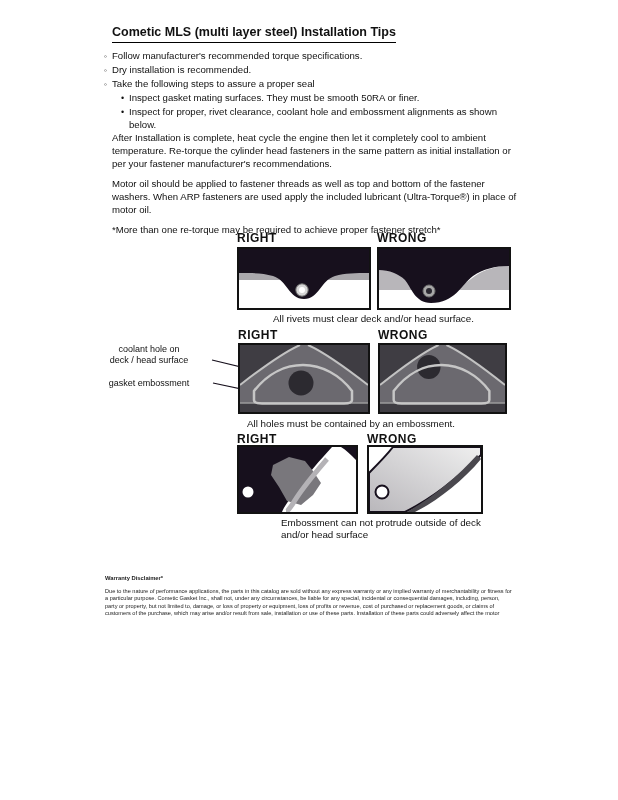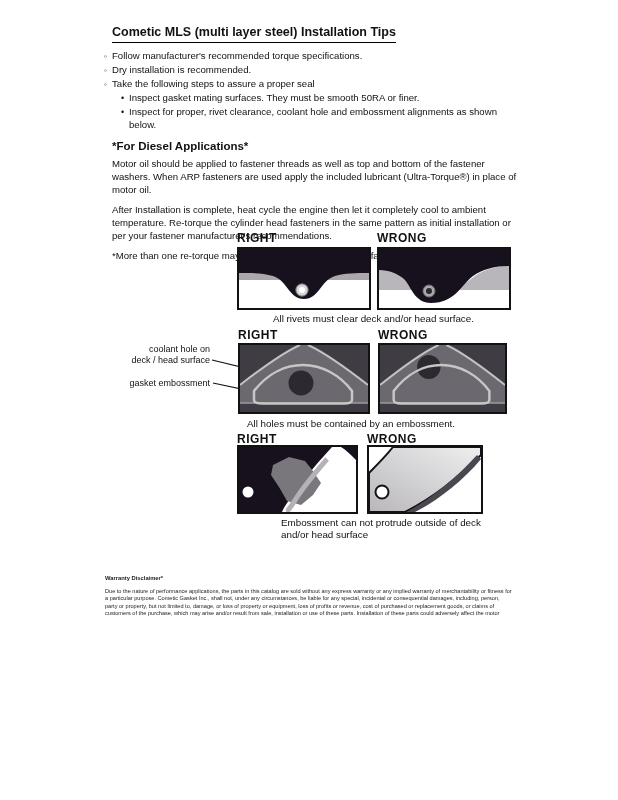--- a/index.html
+++ b/index.html
@@ -28,21 +28,21 @@
   
   .fig-label{
     position:absolute;font-size:12px;font-weight:bold;
     letter-spacing:.5px;
   }
   .fig-box{position:absolute;border:2px solid #121212;box-sizing:border-box;background:#fff;}
   .fig-box svg{display:block;width:100%;height:100%;}
   .fig-caption{position:absolute;font-size:9.8px;line-height:11.5px;}
   .annot{
     position:absolute;font-size:9px;line-height:10.5px;
-    text-align:right;width:122px;
+    text-align:center;width:122px;
   }
   .leader{position:absolute;}
   
   .legal{position:absolute;left:105px;top:575px;width:408px;font-size:5.6px;line-height:7.2px;color:#1c1c1c;}
   .legal .lh{font-weight:bold;margin:0 0 6px 0;font-size:5.8px;}
   .legal p{margin:0;}
   .legal p.gap{margin-bottom:6px;}
   .docnum{position:absolute;left:389px;top:759px;font-size:11px;color:#222;}
 </style>
 </head>
@@ -67,23 +67,22 @@
     </div>
     <div class="bullet sub">
       <span class="bmark">•</span>
       <span>Inspect gasket mating surfaces.  They must be smooth 50RA or finer.</span>
     </div>
     <div class="bullet sub">
       <span class="bmark">•</span>
       <span>Inspect for proper, rivet clearance, coolant hole and embossment alignments as shown below.</span>
     </div>
 
-    <h2 class="h-diesel">*For Diesel Applications*</h2>
+    <p class="para">After Installation is complete, heat cycle the engine then let it completely cool to ambient temperature. Re-torque the cylinder head fasteners in the same pattern as initial installation or per your fastener manufacturer's recommendations.</p>
     <p class="para">Motor oil should be applied to fastener threads as well as top and bottom of the fastener washers. When ARP fasteners are used apply the included lubricant (Ultra-Torque®) in place of motor oil.</p>
-    <p class="para">After Installation is complete, heat cycle the engine then let it completely cool to ambient temperature. Re-torque the cylinder head fasteners in the same pattern as initial installation or per your fastener manufacturer's recommendations.</p>
     <p class="para">*More than one re-torque may be required to achieve proper fastener stretch*</p>
   </div>
 
   <div class="fig-label" style="left:237px;top:231px;width:134px;">RIGHT</div>
   <div class="fig-label" style="left:377px;top:231px;width:134px;">WRONG</div>
 
   <div class="fig-box" style="left:237px;top:247px;width:134px;height:63px;">
     <svg viewBox="0 0 130 59" preserveAspectRatio="none">
       <rect width="130" height="59" fill="#ffffff"></rect>
       <rect x="0" y="24" width="130" height="7" fill="#aaa8ac"></rect>

